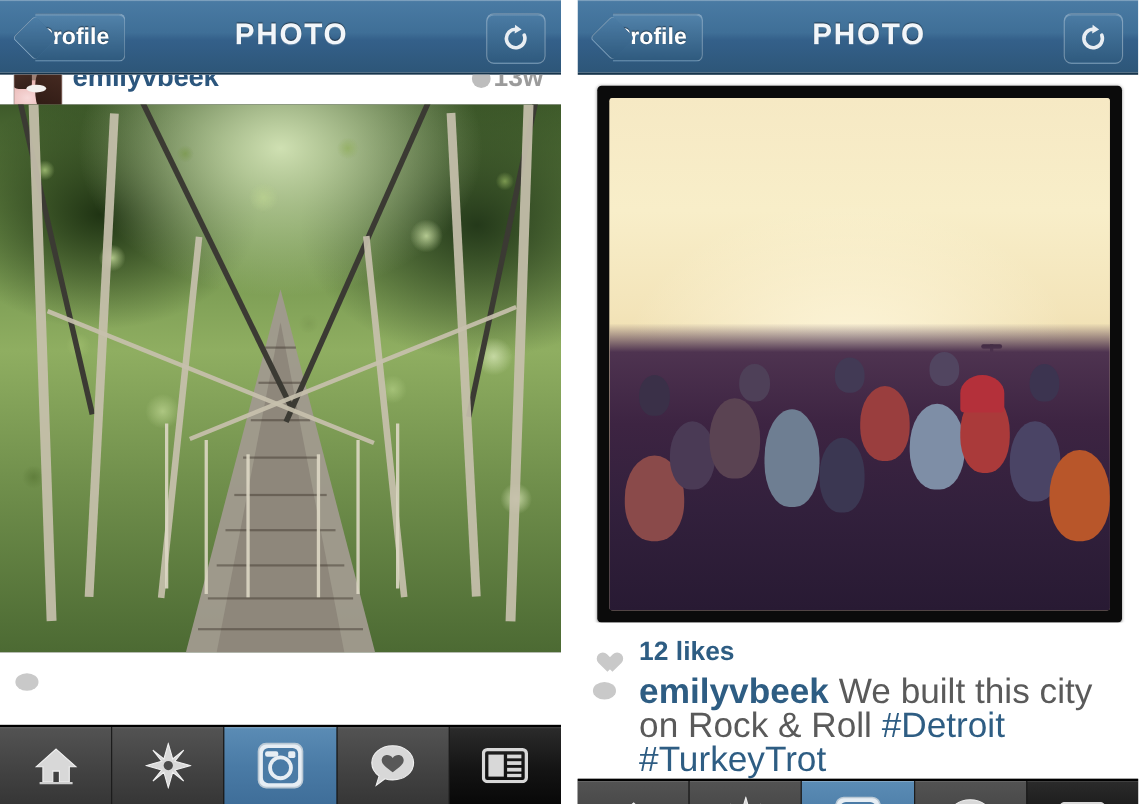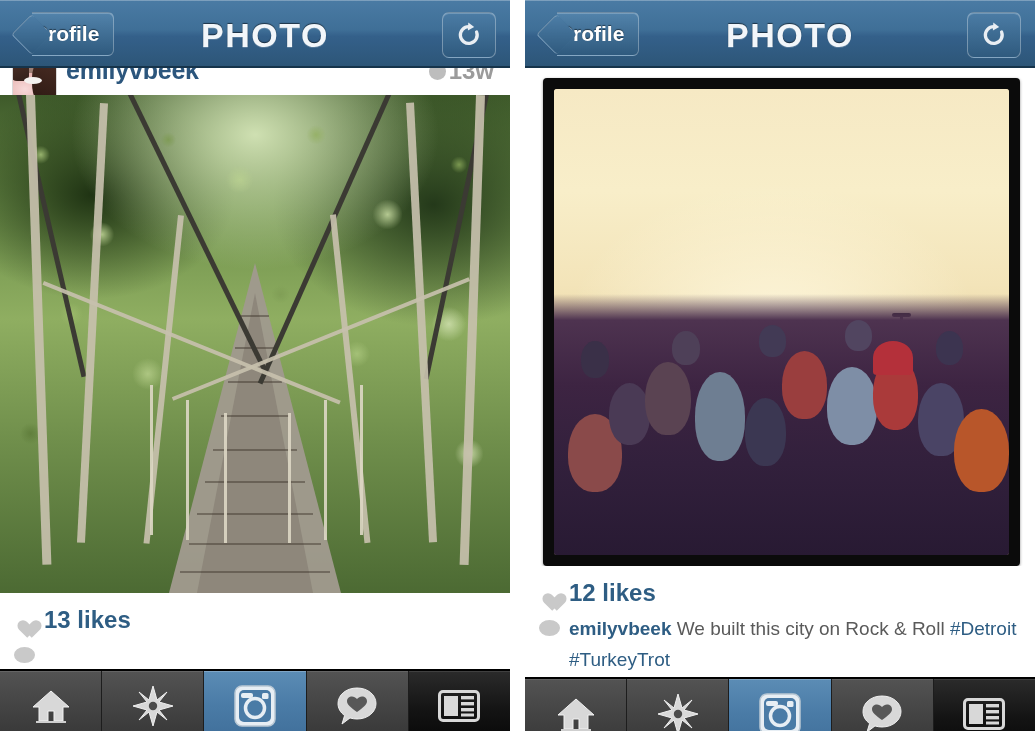--- a/index.html
+++ b/index.html
@@ -12,21 +12,21 @@
   .gutter{width:15px;height:731px;background:#ffffff;flex:0 0 15px;}
   .phone-right{width:510px;}
 
   
   .navbar{position:relative;height:68px;flex:0 0 68px;
     background:linear-gradient(to bottom,#4a7ba4 0%,#3f6f97 45%,#34608a 55%,#2d5678 100%);
     border-bottom:2px solid #16344b;box-sizing:border-box;}
   .navbar:after{content:"";position:absolute;left:0;right:0;top:0;height:1px;background:rgba(255,255,255,.28);}
 
   .nav-title{position:absolute;left:0;right:0;top:16px;text-align:center;
-    font-size:34px;font-weight:bold;letter-spacing:1.5px;color:#f2f6fa;
+    font-size:27px;font-weight:bold;letter-spacing:1.5px;color:#f2f6fa;
     text-shadow:0 -1px 1px rgba(0,0,0,.55),0 1px 0 rgba(255,255,255,.18);padding-left:20px;}
 
   .back-btn{position:absolute;left:13px;top:13px;height:42px;
     display:flex;align-items:center;cursor:pointer;}
   .back-arrow{width:20px;height:42px;position:relative;}
   .back-arrow:before{content:"";position:absolute;left:4px;top:7px;width:28px;height:28px;
     background:linear-gradient(135deg,#4d7ea7,#2f5a7e);
     border-left:1px solid rgba(255,255,255,.34);border-bottom:1px solid rgba(255,255,255,.30);
     transform:rotate(45deg);border-radius:4px;}
   .back-body{height:42px;padding:0 14px 0 2px;margin-left:-1px;
@@ -112,32 +112,32 @@
   .bld{position:absolute;bottom:0;background:linear-gradient(to bottom,#8e8778,#b3a58f);}
   .crowd{position:absolute;left:0;right:0;bottom:0;height:56%;
     background:linear-gradient(to bottom,rgba(70,45,60,0) 0%,#4e3350 10%,#3d2442 35%,#32203c 65%,#281a33 100%);}
   .head{position:absolute;border-radius:50% 50% 45% 45%;}
   .santa{position:absolute;background:#b4303a;border-radius:50% 50% 10% 10%;}
   .lamp{position:absolute;width:3px;background:#241a22;}
   .lamp:before{content:"";position:absolute;left:-8px;top:0;width:19px;height:4px;background:#241a22;border-radius:2px;}
 
   
   .caption{flex:1 1 auto;background:#fff;padding:12px 0 0 0;box-sizing:border-box;}
-  .cap-row{display:flex;align-items:flex-start;padding:0 14px 2px 14px;}
+  .cap-row{display:flex;align-items:flex-start;padding:0 14px 2px 14px;gap:12px;}
   .cap-row.likes{padding-bottom:5px;}
   .heart-ic{width:22px;height:20px;flex:0 0 22px;margin-top:6px;margin-right:8px;position:relative;}
   .heart-ic:before,.heart-ic:after{content:"";position:absolute;top:2px;width:11px;height:17px;
     background:#c9c9c9;border-radius:11px 11px 0 0;}
   .heart-ic:before{left:10px;transform:rotate(45deg);transform-origin:0 100%;}
   .heart-ic:after{left:10px;transform:rotate(-45deg);transform-origin:100% 100%;}
   .bubble-ic{width:22px;height:20px;flex:0 0 22px;margin-top:7px;margin-right:8px;position:relative;}
   .bubble-ic:before{content:"";position:absolute;left:0;top:0;width:21px;height:16px;
     border-radius:50%;background:#c9c9c9;}
   .likes-txt{font-size:24px;font-weight:bold;color:#2e5d83;line-height:30px;}
-  .cap-txt{font-size:19px;color:#5a5a5a;line-height:31px;word-break:break-word;}
+  .cap-txt{font-size:32px;color:#5a5a5a;line-height:31px;word-break:break-word;}
   .cap-user{font-weight:bold;color:#2e5d83;}
   .tags{color:#2e5d83;}
 
   
   .tabbar{flex:0 0 70px;height:70px;display:flex;border-top:2px solid #000;background:#111;}
   .tab{flex:1 1 20%;display:flex;align-items:center;justify-content:center;cursor:pointer;
     background:linear-gradient(to bottom,#535353 0%,#444 50%,#363636 100%);
     border-right:1px solid #1d1d1d;box-shadow:inset 0 1px 0 rgba(255,255,255,.10);}
   .tab.active{background:linear-gradient(to bottom,#5b8cb5 0%,#4a7ba6 50%,#3f6e99 100%);
     box-shadow:inset 0 1px 0 rgba(255,255,255,.22);}
@@ -213,24 +213,20 @@
         <div class="railpost" style="left:150px;top:290px;height:150px;"></div>
         <div class="railpost" style="left:186px;top:305px;height:140px;"></div>
         <div class="railpost" style="left:224px;top:318px;height:130px;"></div>
         <div class="railpost" style="left:288px;top:318px;height:130px;"></div>
         <div class="railpost" style="left:324px;top:305px;height:140px;"></div>
         <div class="railpost" style="left:360px;top:290px;height:150px;"></div>
       </div>
     </div>
 
     <div class="caption">
-      <div class="cap-row likes">
-        <span class="heart-ic"></span>
-        <span class="likes-txt">13 likes</span>
-      </div>
       <div class="cap-row">
         <span class="bubble-ic"></span>
       </div>
     </div>
 
     <div class="tabbar">
       <div class="tab">
         <span>
           <svg width="40" height="36" viewBox="0 0 40 36">
             <path d="M20 3 L38 19 L32 19 L32 33 L23 33 L23 23 L17 23 L17 33 L8 33 L8 19 L2 19 Z" fill="#d8d8d8" stroke="#f2f2f2" stroke-width="1"></path>

